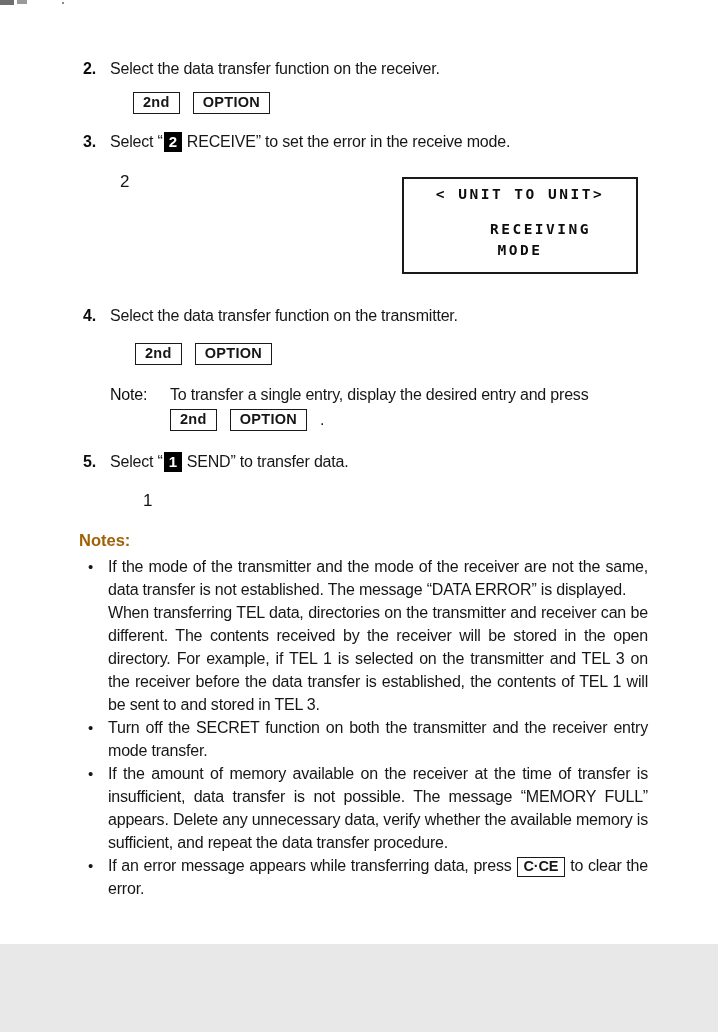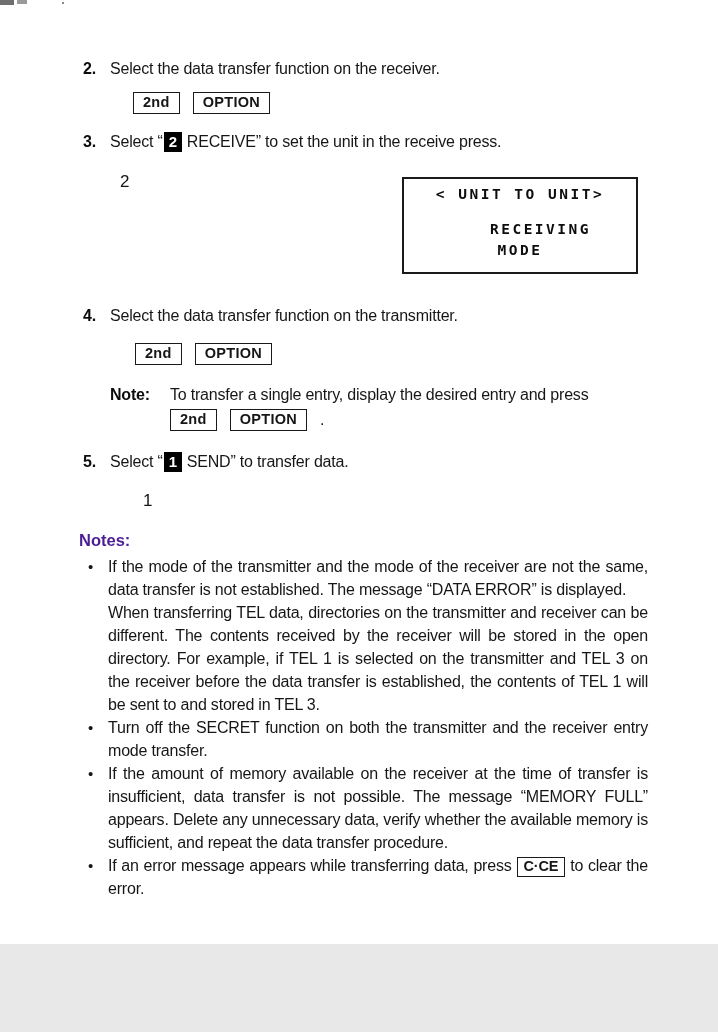--- a/index.html
+++ b/index.html
@@ -84,30 +84,30 @@
   .lcd-line2 { margin-top: 17px; line-height: 21px; margin-left: 41px; }
   .lcd-line3 { line-height: 21px; }
   .note-block {
     position: absolute;
     left: 110px;
     top: 386px;
     display: flex;
     font-size: 16px;
     letter-spacing: -0.2px;
   }
-  .note-label { font-weight: bold; width: 60px; flex: none; color: #0d0d0d; }
+  .note-label { font-weight: normal; width: 60px; flex: none; color: #0d0d0d; }
   .note-line1 { white-space: nowrap; }
   .note-line2 { margin-top: 5px; display: flex; gap: 13px; align-items: center; }
   .notes-heading {
     position: absolute;
     left: 79px;
     top: 531px;
     font-weight: bold;
     font-size: 16.5px;
-    color: #4c1d95;
+    color: #a16207;
   }
   .notes-list {
     position: absolute;
     left: 88px;
     top: 555px;
     width: 566px;
   }
   .note-item { display: flex; }
   .bullet { width: 20px; flex: none; font-size: 15px; line-height: 23px; }
   .note-text {
@@ -142,21 +142,21 @@
 
   <div class="step" style="top:60px;left:83px">
     <span class="step-num">2.</span><span>Select the data transfer function on the receiver.</span>
   </div>
   <div class="keys-row" style="top:92px;left:133px">
     <span class="key">2nd</span>
     <span class="key">OPTION</span>
   </div>
 
   <div class="step" style="top:132px;left:83px">
-    <span class="step-num">3.</span><span>Select “</span><span class="menu-key">2</span><span>RECEIVE” to set the unit in the receive press.</span>
+    <span class="step-num">3.</span><span>Select “</span><span class="menu-key">2</span><span>RECEIVE” to set the error in the receive mode.</span>
   </div>
   <div class="pressed" style="top:172px;left:120px">2</div>
 
   <div class="lcd">
     <div class="lcd-line1">&lt; UNIT TO UNIT&gt;</div>
     <div class="lcd-line2">RECEIVING</div>
     <div class="lcd-line3">MODE</div>
   </div>
 
   <div class="step" style="top:307px;left:83px">

